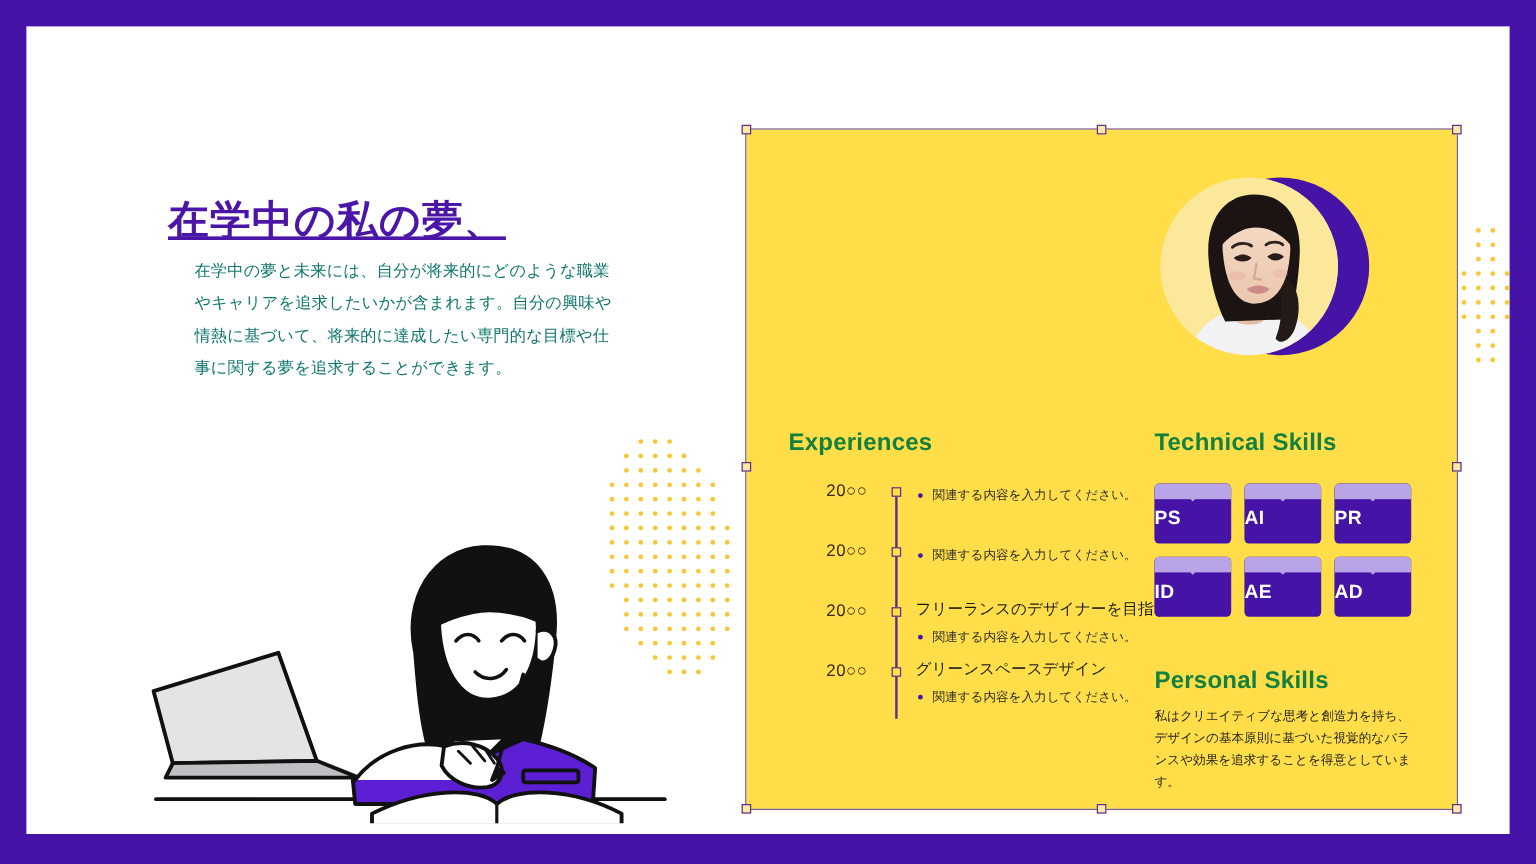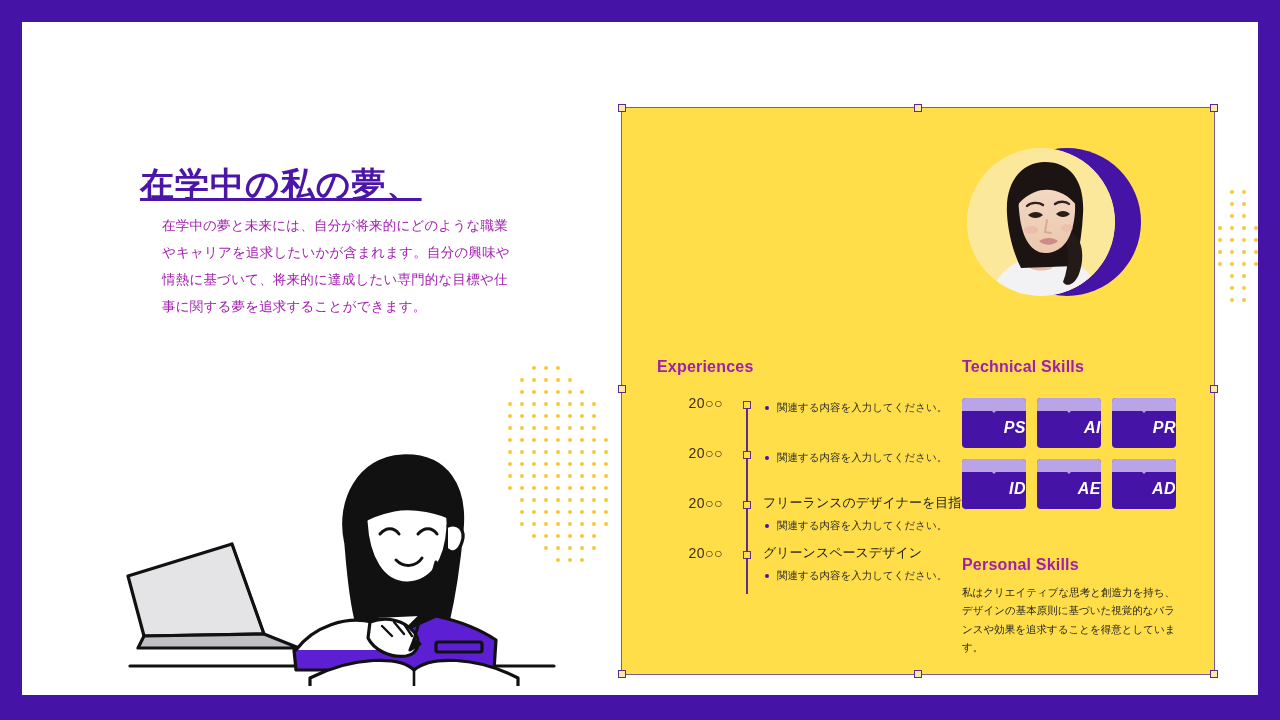--- a/index.html
+++ b/index.html
@@ -44,21 +44,21 @@
     line-height: 1.35;
     margin-top: 16px;
     padding-left: 38px;
   }
   #lead-para {
     position: absolute;
     left: 140px; top: 190px;
     width: 350px;
     font-size: 13.5px;
     line-height: 2.0;
-    color: #a21caf;
+    color: #0f766e;
     letter-spacing: .2px;
   }
 
   
   .dotfield { position: absolute; }
   .dotrow { display: block; white-space: nowrap; line-height: 0; }
   .dot {
     display: inline-block;
     width: 4px; height: 4px;
     border-radius: 50%;
@@ -133,22 +133,22 @@
     width: 148px; height: 148px;
     border-radius: 50%;
     background: #FBE89A;
     overflow: hidden;
   }
   #photo-inner { position: absolute; inset: 0; }
 
   
   #experiences { position: absolute; left: 35px; top: 250px; width: 280px; }
   .sec-title {
-    font-size: 16px; font-weight: 700;
-    color: #a21caf;
+    font-size: 20px; font-weight: 700;
+    color: #15803d;
     letter-spacing: .2px;
   }
   #timeline { position: relative; margin-top: 22px; }
   #timeline-rail {
     position: absolute;
     left: 89px; top: 8px;
     width: 2px; height: 188px;
     background: #5B2C8D;
   }
   .tl-item { position: relative; height: 50px; }
@@ -188,21 +188,21 @@
     display: grid;
     grid-template-columns: repeat(3, 64px);
     grid-gap: 11px;
   }
   .tile {
     position: relative;
     width: 64px; height: 50px;
     background: #4513A6;
     border-radius: 4px;
     overflow: hidden;
-    display: flex; align-items: center; justify-content: flex-end; font-style: italic;
+    display: flex; align-items: center; justify-content: flex-start;
   }
   .tile-fill {
     position: absolute; left: 0; top: 0;
     width: 100%; height: 13px;
     background: #B9A4E8;
   }
   .tile-notch {
     position: absolute; left: 50%; top: 11px;
     transform: translateX(-50%);
     width: 0; height: 0;

